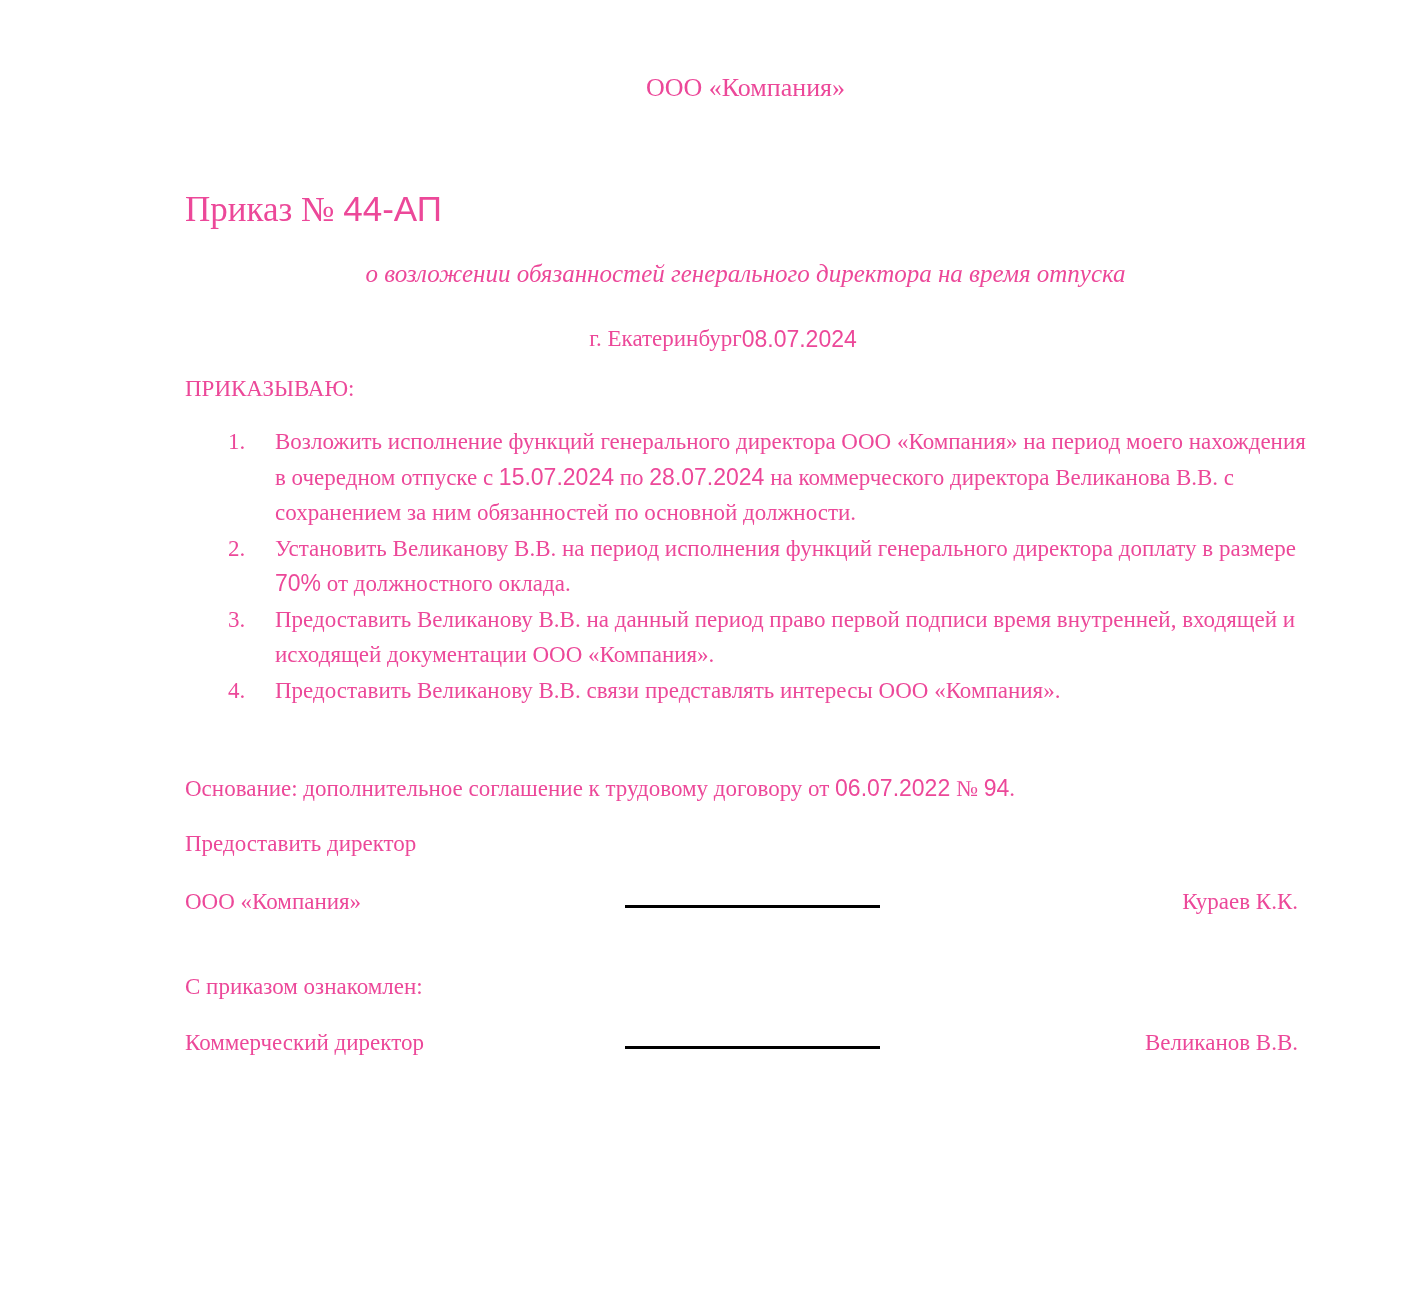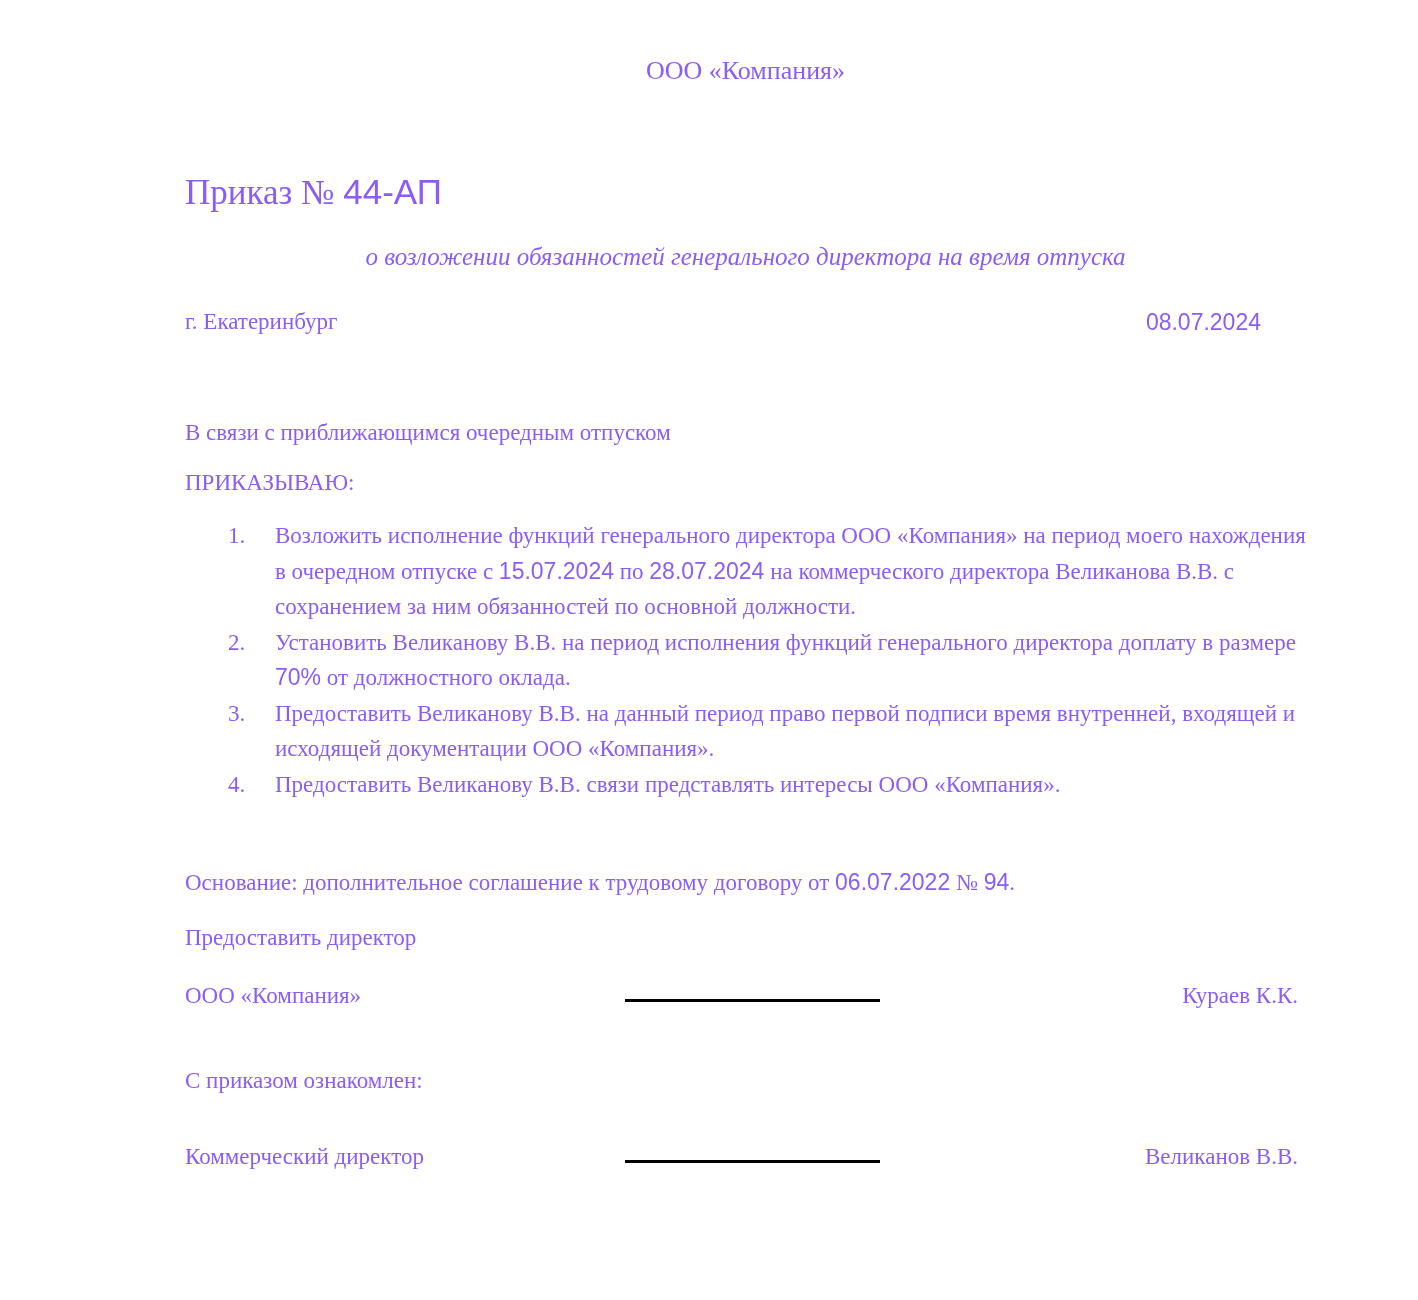--- a/index.html
+++ b/index.html
@@ -2,24 +2,24 @@
 <html lang="ru"><head>
 <meta charset="utf-8">
 <style>
   * { margin: 0; padding: 0; box-sizing: border-box; }
   html, body { background: #ffffff; }
   .page {
     position: relative;
     width: 1418px;
     height: 1300px;
     background: #ffffff;
-    color: #8b5cf6;
+    color: #ec4899;
     font-family: "Liberation Serif", "DejaVu Serif", serif;
     font-size: 23px;
-    padding: 55px 112px 0 185px;
+    padding: 72px 112px 0 185px;
   }
   .sans { font-family: "Liberation Sans", "DejaVu Sans", sans-serif; }
   .company-header {
     text-align: center;
     font-size: 26px;
     line-height: 31px;
   }
   .order-title {
     margin-top: 85px;
     text-align: left;
@@ -29,21 +29,21 @@
   .order-subtitle {
     margin-top: 28px;
     text-align: center;
     font-size: 25px;
     line-height: 30px;
     font-style: italic;
   }
   .meta-row {
     margin-top: 36px;
     display: flex;
-    justify-content: space-between;
+    justify-content: center;
     line-height: 28px;
   }
   .meta-row .doc-date { padding-right: 45px; }
   .intro-paragraph { margin-top: 83px; line-height: 28px; }
   .decree-word { margin-top: 22px; line-height: 28px; }
   .order-list {
     margin-top: 21px;
     list-style: none;
     line-height: 35.5px;
   }
@@ -54,21 +54,21 @@
   }
   .li-text { flex: 1; }
   .basis-paragraph { margin-top: 66px; line-height: 28px; }
   .sig-title { margin-top: 27px; line-height: 28px; }
   .sig-row {
     display: flex;
     align-items: flex-start;
     line-height: 28px;
   }
   .sig-row-1 { margin-top: 30px; }
-  .sig-row-2 { margin-top: 48px; justify-content: space-between; }
+  .sig-row-2 { margin-top: 28px; justify-content: space-between; }
   .ack-line { margin-top: 57px; line-height: 28px; }
   .sig-label { width: 440px; }
   .sig-line {
     width: 255px;
     height: 20px;
     border-bottom: 3px solid #000000;
   }
   .sig-name { flex: 1; text-align: right; padding-right: 8px; }
 </style>
 </head>
@@ -80,21 +80,20 @@
 
   <div class="order-title"><span>Приказ № </span><span class="sans">44-АП</span></div>
 
   <div class="order-subtitle">о возложении обязанностей генерального директора на время отпуска</div>
 
   <div class="meta-row">
     <span class="doc-city">г. Екатеринбург</span>
     <span class="doc-date sans">08.07.2024</span>
   </div>
 
-  <div class="intro-paragraph">В связи с приближающимся очередным отпуском</div>
 
   <div class="decree-word">ПРИКАЗЫВАЮ:</div>
 
   <ol class="order-list">
     <li class="order-item">
       <span class="li-num">1.</span>
       <span class="li-text"><span>Возложить исполнение функций генерального директора ООО «Компания» на период моего нахождения в очередном отпуске с </span><span class="sans">15.07.2024</span><span> по </span><span class="sans">28.07.2024</span><span> на коммерческого директора Великанова В.В. с сохранением за ним обязанностей по основной должности.</span></span>
     </li>
     <li class="order-item">
       <span class="li-num">2.</span>

